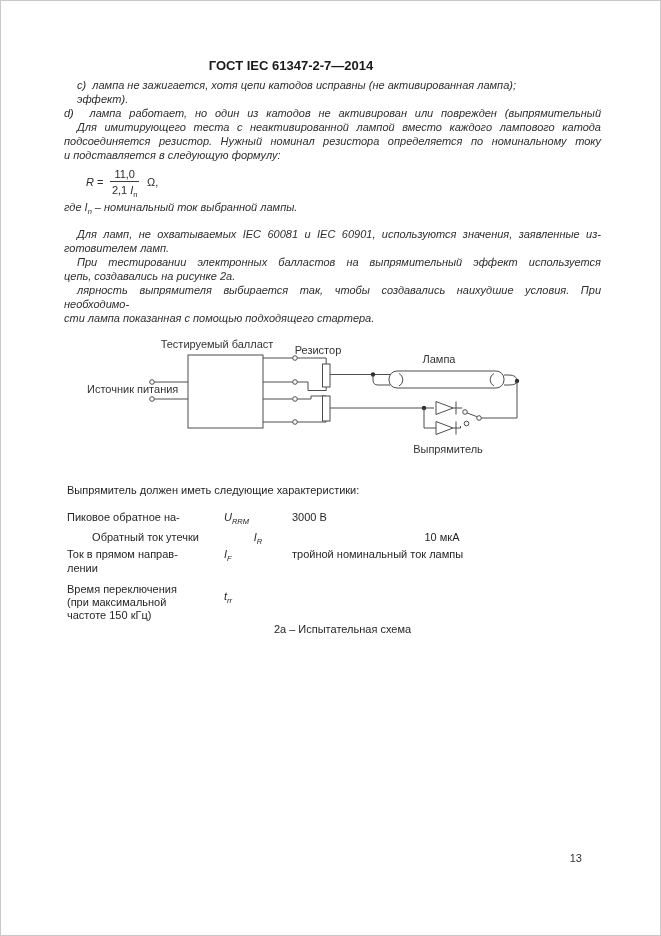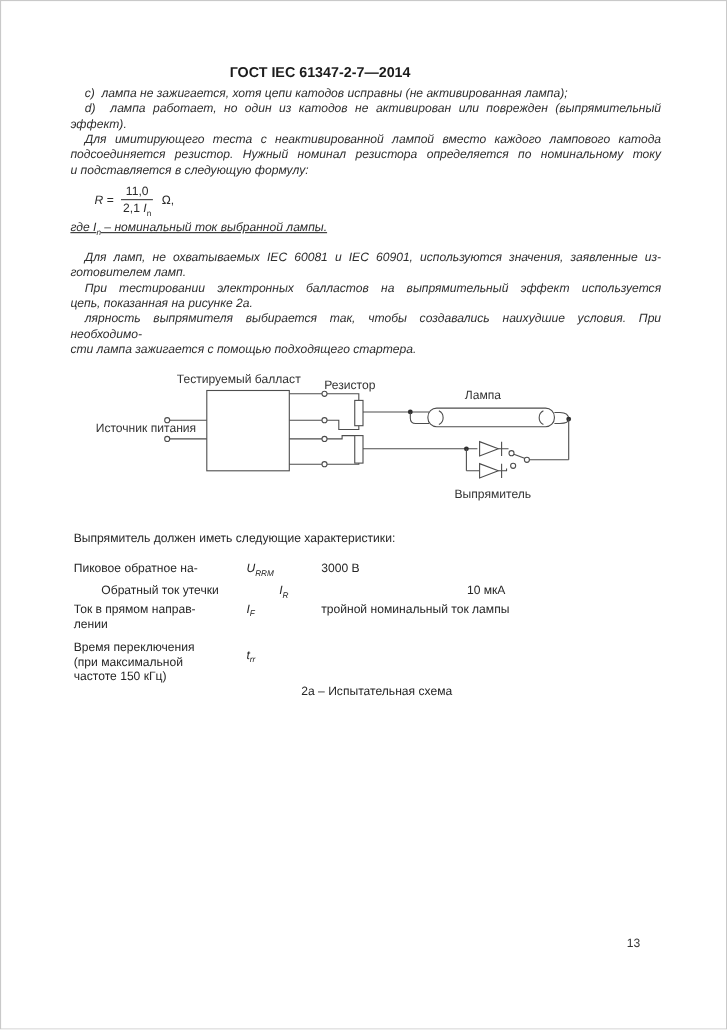--- a/index.html
+++ b/index.html
@@ -15,21 +15,21 @@
   }
   
   .body-text {
     position:absolute; left:63px; top:77px; width:537px;
     font-style:italic; font-size:11px; line-height:14px;
   }
   .para { margin:0; }
   .tline { text-align:justify; text-align-last:justify; }
   .tline.last { text-align-last:left; }
   .para .tline:first-child { text-indent:13px; }
-  .plain { text-align:left;text-decoration:underline; }
+  .plain { text-align:left; }
   
   .formula-row {
     display:flex; align-items:center; font-style:normal;
     margin:5px 0 3px 22px; height:30px; color:#2a2a2a;
   }
   .f-var { font-style:italic; }
   sub { font-size:7.5px; line-height:0; }
   .frac { display:inline-block; text-align:center; margin:0 4px; }
   .frac .num { display:block; padding:0 4px 1px; border-bottom:1px solid #3c3c3c; line-height:12px; }
   .frac .den { display:block; padding-top:2px; line-height:12px; }
@@ -69,22 +69,22 @@
 
 <div class="page">
 
   <div class="doc-header">ГОСТ IEC 61347-2-7—2014</div>
 
   <div class="body-text">
     <div class="para">
         <div class="tline last">c)&nbsp;&nbsp;лампа не зажигается, хотя цепи катодов исправны (не активированная лампа);</div>
       </div>
     <div class="para">
+        <div class="tline last">эффект).</div>
         <div class="tline">d)&nbsp;&nbsp;лампа работает, но один из катодов не активирован или поврежден (выпрямительный</div>
-        <div class="tline last">эффект).</div>
       </div>
     <div class="para">
         <div class="tline">Для имитирующего теста с неактивированной лампой вместо каждого лампового катода</div>
         <div class="tline">подсоединяется резистор. Нужный номинал резистора определяется по номинальному току</div>
         <div class="tline last">и подставляется в следующую формулу:</div>
       </div>
 
     <div class="formula-row">
       <span class="f-var">R</span>
       <span style="margin:0 3px;">=</span>
@@ -97,25 +97,25 @@
     </div>
 
     <div class="plain where-line"><span>где </span><span class="f-var">I</span><sub>n</sub><span> – номинальный ток выбранной лампы.</span></div>
 
     <div class="para gap-para">
         <div class="tline">Для ламп, не охватываемых IEC 60081 и IEC 60901, используются значения, заявленные из-</div>
         <div class="tline last">готовителем ламп.</div>
       </div>
     <div class="para">
         <div class="tline">При тестировании электронных балластов на выпрямительный эффект используется</div>
-        <div class="tline last">цепь, показанная на рисунке 2а.</div>
+        <div class="tline last">цепь, создавались на рисунке 2а.</div>
       </div>
     <div class="para">
         <div class="tline">лярность выпрямителя выбирается так, чтобы создавались наихудшие условия. При необходимо-</div>
-        <div class="tline last">сти лампа зажигается с помощью подходящего стартера.</div>
+        <div class="tline last">сти лампа показанная с помощью подходящего стартера.</div>
       </div>
   </div>
 
   <svg class="diagram" width="661" height="150" viewBox="0 0 661 150">
 
     <text x="216" y="22" text-anchor="middle">Тестируемый балласт</text>
     <text x="317" y="28" text-anchor="middle">Резистор</text>
     <text x="438" y="37" text-anchor="middle">Лампа</text>
     <text x="86" y="67">Источник питания</text>
     <text x="447" y="127" text-anchor="middle">Выпрямитель</text>

